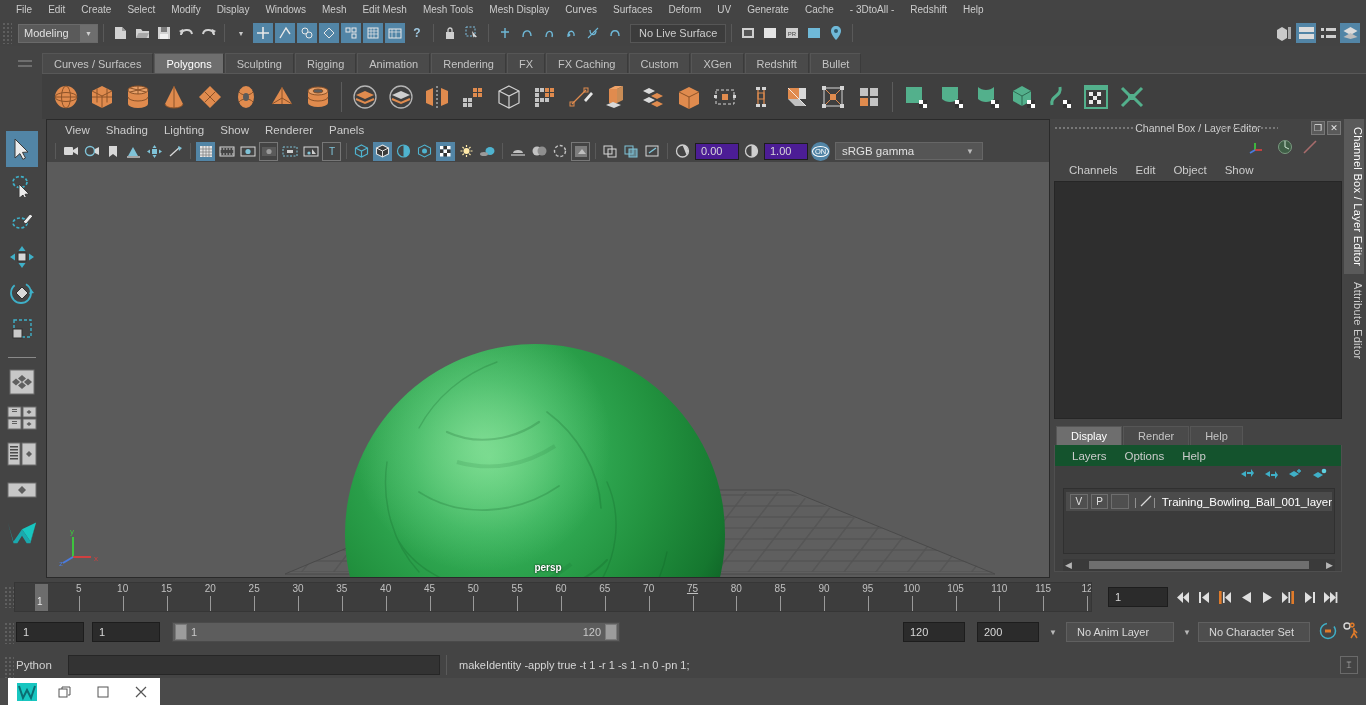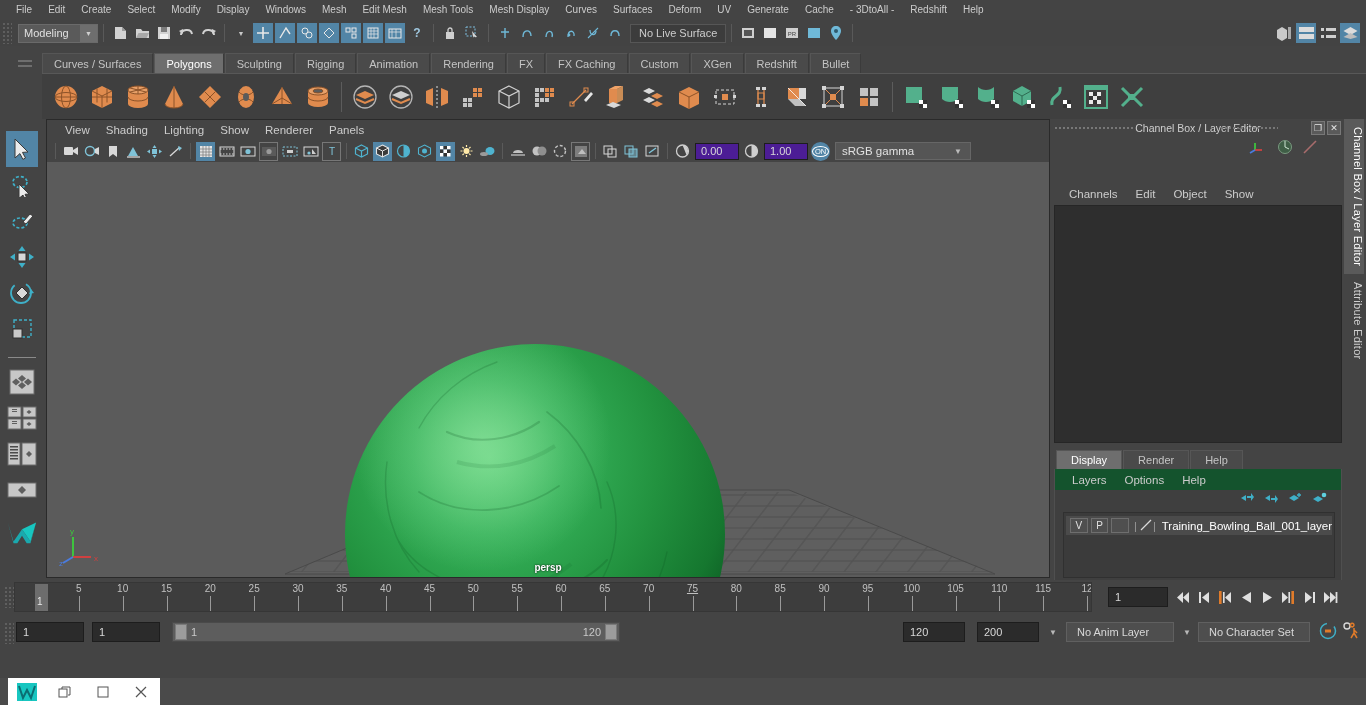--- a/index.html
+++ b/index.html
@@ -63,42 +63,42 @@
         border:1px solid #2a2a2a; }
   .vpmenus { height:20px; display:flex; align-items:center; padding-left:10px; background:#444444; }
   .vpmenus .mi { padding:0 8px; font-size:11.5px; color:#cccccc; }
   .vptools { height:22px; display:flex; align-items:center; background:#444444; padding-left:4px; }
   .vt { width:19px; height:19px; display:flex; align-items:center; justify-content:center; margin:0 1px; }
   .vt.on { background:#5285a6; }
   .vt.box { border:1px solid #777; }
   .vdiv { width:1px; height:16px; background:#5a5a5a; margin:0 4px; }
   .numfield { width:44px; height:17px; background:#4c1d95; border:1px solid #1d1d1d; color:#d8d8d8;
               font-size:11px; display:flex; align-items:center; padding-left:5px; margin:0 2px; }
-  .gammasel { width:136px; height:18px; background:#555555; border:1px solid #666; color:#e0e0e0;
+  .gammasel { width:148px; height:18px; background:#555555; border:1px solid #666; color:#e0e0e0;
               font-size:11.5px; display:flex; align-items:center; padding-left:6px; margin-left:4px; position:relative; }
   .gammasel .ga { position:absolute; right:1px; top:1px; width:22px; height:14px; display:flex;
                   align-items:center; justify-content:center; color:#bbb; font-size:8px; }
   .canvas { position:absolute; left:0; top:42px; width:1002px; height:415px;
             background:#5b5b5b; overflow:hidden; }
   .axisgiz { position:absolute; left:12px; bottom:10px; width:46px; height:46px; }
   .camlabel { position:absolute; bottom:4px; left:0; width:100%; text-align:center;
               color:#ffffff; font-size:10px; font-weight:bold; text-shadow:0 0 2px #000; }
 
   
   .rp { position:absolute; left:1052px; top:119px; width:292px; height:459px; background:#444444; }
   .rptitle { height:18px; display:flex; align-items:center; justify-content:center; position:relative; }
   .dotsL,.dotsR { position:absolute; top:7px; width:80px; height:4px;
                   background-image:radial-gradient(#777 40%, transparent 42%); background-size:4px 4px; }
   .dotsL { left:2px; } .dotsR { left:168px; width:58px; }
   .rptitle span { font-size:10.5px; color:#cfcfcf; }
   .rpbtns { position:absolute; right:3px; top:2px; display:flex; gap:2px; }
   .rpbtn { width:14px; height:14px; background:#5a5a5a; border:1px solid #787878; color:#e6e6e6;
            font-size:9px; display:flex; align-items:center; justify-content:center; }
   .rpicons { height:22px; display:flex; align-items:center; justify-content:flex-end; padding-right:26px; gap:8px; }
-  .cbmenus { height:22px; display:flex; align-items:center; padding-left:8px;margin-top:24px; }
+  .cbmenus { height:22px; display:flex; align-items:center; padding-left:8px; }
   .cbmenus .mi { padding:0 9px; font-size:11.5px; color:#cccccc; }
   .cbbody { margin:0 2px; height:238px; background:#2e2e2e; border:1px solid #262626; }
   .letabs { height:21px; display:flex; align-items:flex-end; padding-left:4px; margin-top:5px; }
   .letab { height:19px; line-height:19px; padding:0 14px; background:#4a4a4a; color:#c4c4c4;
            font-size:11px; margin-right:1px; border:1px solid #565656; border-bottom:none; }
   .letab.active { background:#6e6e6e; color:#ffffff; }
   .lemenus { height:21px; display:flex; align-items:center; padding-left:8px; background:#14532d; }
   .lemenus .mi { padding:0 9px; font-size:11.5px; color:#cccccc; }
   .lebtns { height:18px; display:flex; align-items:center; justify-content:flex-end; gap:9px; padding-right:14px; }
   .lelist { margin:4px 6px 0 8px; height:66px; background:#3b3b3b; border:1px solid #303030; padding-top:3px; }
@@ -1303,20 +1303,28 @@
     <div style="position:absolute;left:1318px;"><svg width="20" height="20" viewBox="0 0 20 20">
           <circle cx="10" cy="10" r="7.5" fill="none" stroke="#3fb0c8" stroke-width="1.5" stroke-dasharray="34 8"></circle>
           <rect x="7" y="8.5" width="6" height="3" fill="#e07b2a"></rect>
         </svg></div>
     <div style="position:absolute;left:1342px;"><svg width="20" height="20" viewBox="0 0 20 20">
           <circle cx="5" cy="5" r="3" fill="none" stroke="#d8d8d8" stroke-width="1.4"></circle>
           <path d="M12 4a1.8 1.8 0 100 .1M12 7v5l-3 5M12 9l3 3M12 12l3 5" stroke="#e07b2a" stroke-width="1.5" fill="none"></path>
         </svg></div>
   </div>
 
+  <div class="cmdrow">
+    <div class="grip" style="position:absolute;left:2px;top:4px"></div>
+    <div class="cmdlabel">Python</div>
+    <div class="cmdinput"></div>
+    <div class="cmdsep"></div>
+    <div class="cmdout">makeIdentity -apply true -t 1 -r 1 -s 1 -n 0 -pn 1;</div>
+    <div class="cmdbtn">⌶</div>
+  </div>
 
   <div class="winbar"></div>
   <div class="winctl">
     <div class="wc">
         <svg width="20" height="18" viewBox="0 0 20 18">
           <rect width="20" height="18" fill="#18c6c0"></rect>
           <path d="M2 3l4 12 4-8 4 8 4-12" stroke="#0b6d72" stroke-width="2" fill="none"></path>
         </svg>
       </div>
     <div class="wc">

